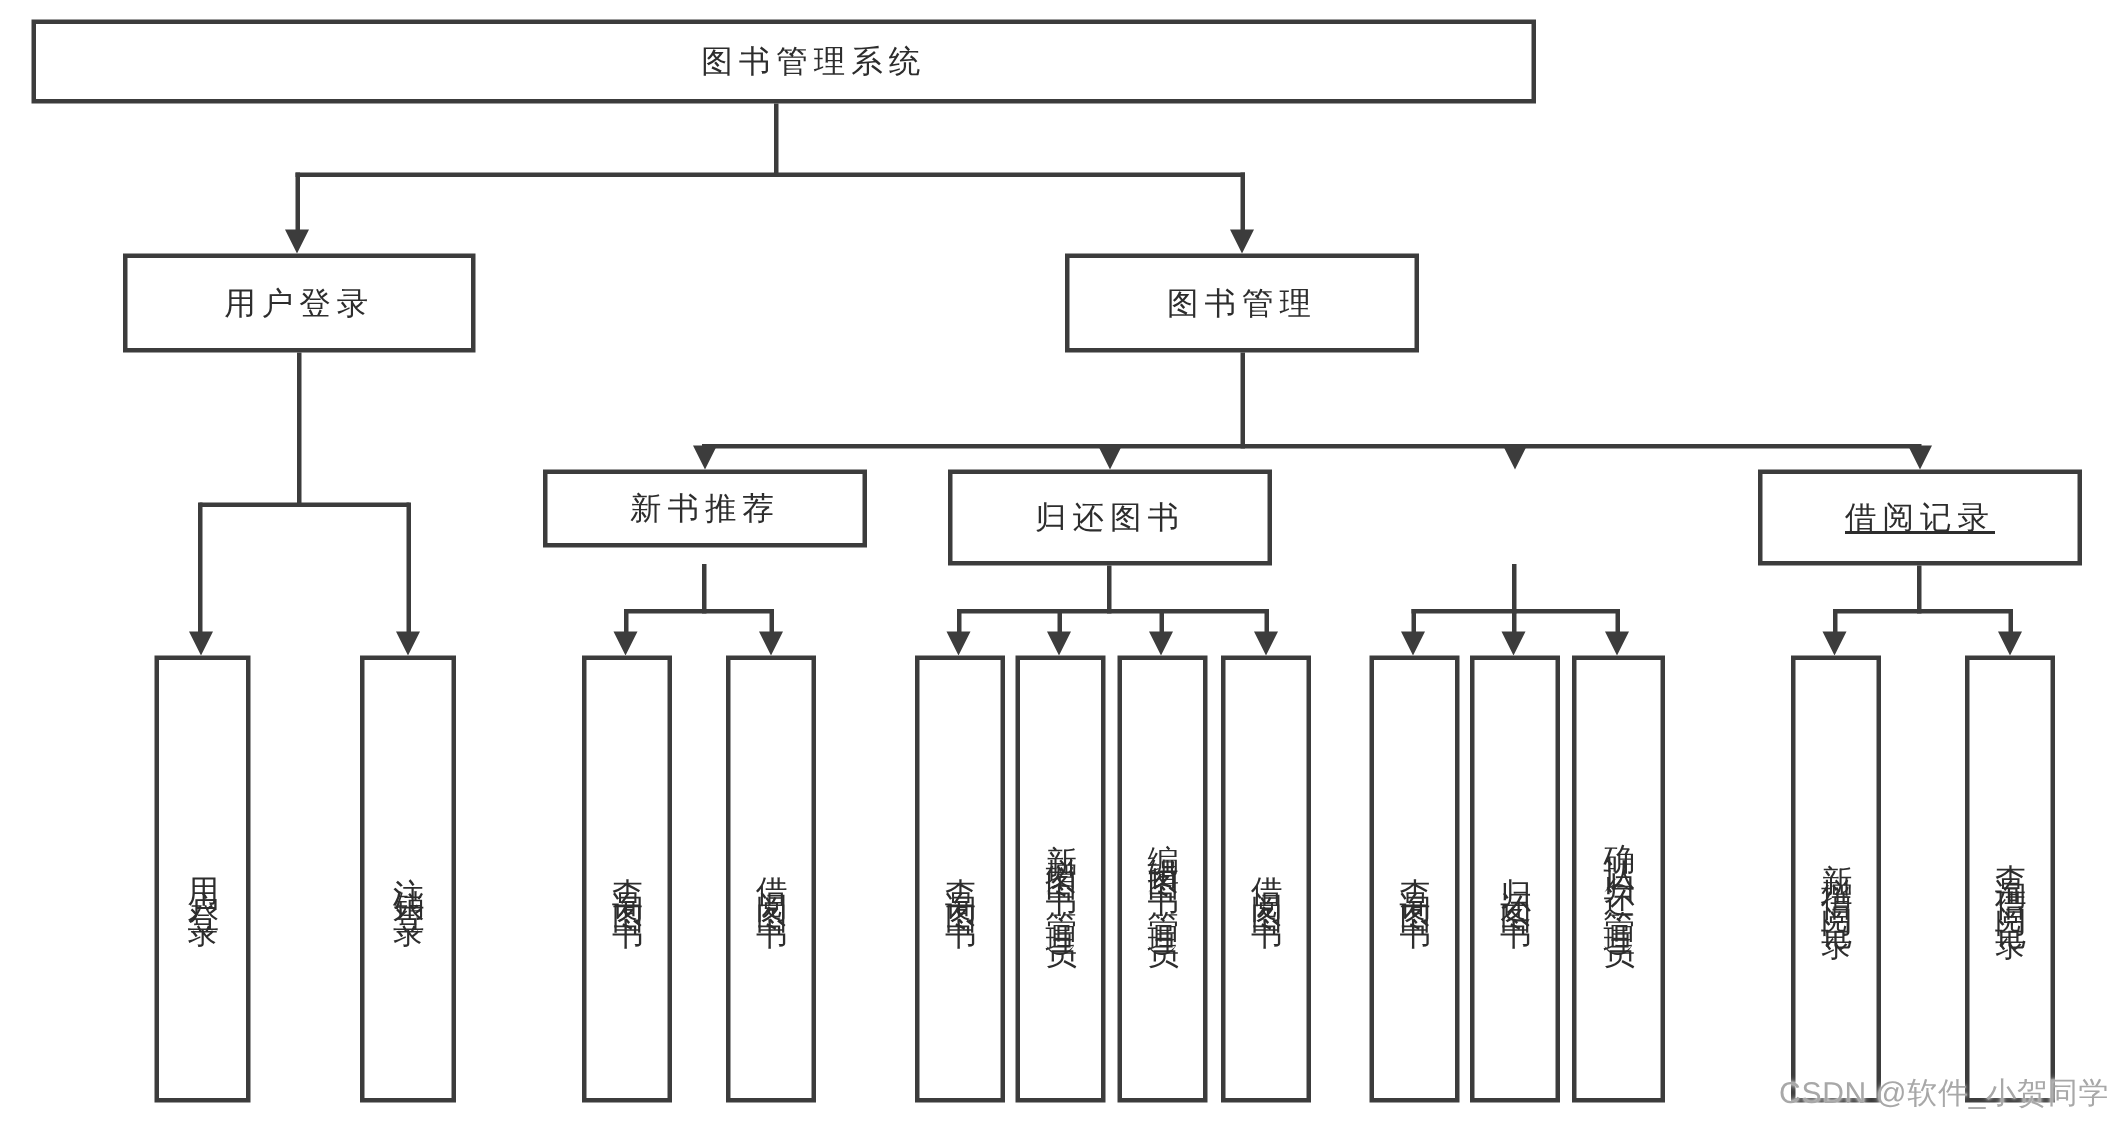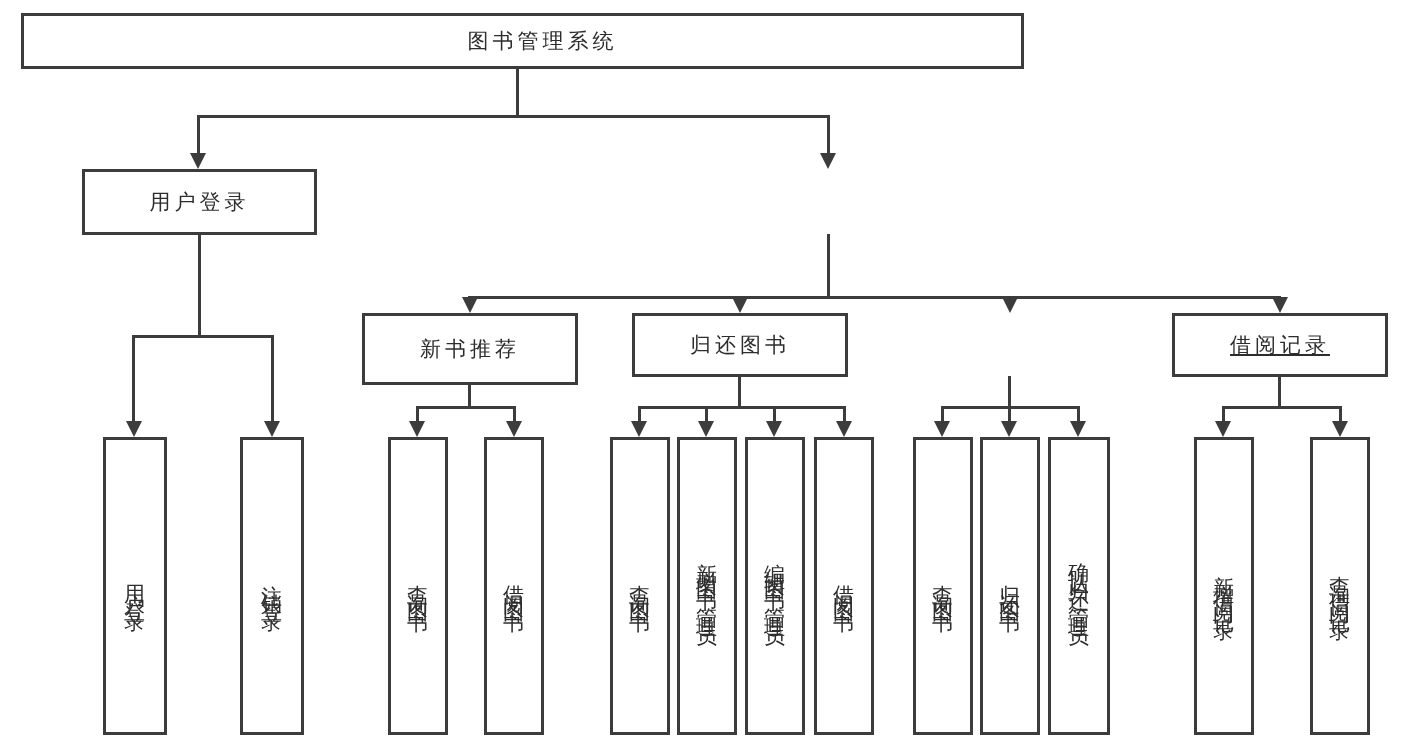--- a/index.html
+++ b/index.html
@@ -95,22 +95,23 @@
   <div class="arrow" style="left:1070px; top:421px;"></div>
 
   <div class="vline" style="left:1222px; top:406px; height:18px;"></div>
   <div class="vline" style="left:1339px; top:406px; height:18px;"></div>
   <div class="arrow" style="left:1215px; top:421px;"></div>
   <div class="arrow" style="left:1332px; top:421px;"></div>
 
   <div class="node" style="left:21px; top:13px; width:1003px; height:56px;padding-left:40px;">图书管理系统</div>
 
   <div class="node" style="left:82px; top:169px; width:235px; height:66px;">用户登录</div>
+  <div class="node" style="left:710px; top:169px; width:236px; height:66px;">图书管理</div>
 
-  <div class="node" style="left:362px; top:313px; width:216px; height:72px;">新书推荐</div>
+  <div class="node" style="left:362px; top:313px; width:216px; height:52px;">新书推荐</div>
   <div class="node" style="left:632px; top:313px; width:216px; height:64px;">归还图书</div>
   <div class="node" style="left:1172px; top:313px; width:216px; height:64px;text-decoration:underline;">借阅记录</div>
 
   <div class="node leaf" style="left:103px; top:437px; width:64px; height:298px;">用户登录</div>
   <div class="node leaf" style="left:240px; top:437px; width:64px; height:298px;">注销登录</div>
 
   <div class="node leaf" style="left:388px; top:437px; width:60px; height:298px;">查询图书</div>
   <div class="node leaf" style="left:484px; top:437px; width:60px; height:298px;">借阅图书</div>
 
   <div class="node leaf" style="left:610px; top:437px; width:60px; height:298px;">查询图书</div>
@@ -118,13 +119,14 @@
   <div class="node leaf" style="left:745px; top:437px; width:60px; height:298px;">编辑图书（管理员）</div>
   <div class="node leaf" style="left:814px; top:437px; width:60px; height:298px;">借阅图书</div>
 
   <div class="node leaf" style="left:913px; top:437px; width:60px; height:298px;">查询图书</div>
   <div class="node leaf" style="left:980px; top:437px; width:60px; height:298px;">归还图书</div>
   <div class="node leaf" style="left:1048px; top:437px; width:62px; height:298px;">确认归还（管理员）</div>
 
   <div class="node leaf" style="left:1194px; top:437px; width:60px; height:298px;">新增借阅记录</div>
   <div class="node leaf" style="left:1310px; top:437px; width:60px; height:298px;">查询借阅记录</div>
 
+  <div class="watermark">CSDN @软件_小贺同学</div>
 </div>
 
 </body></html>

